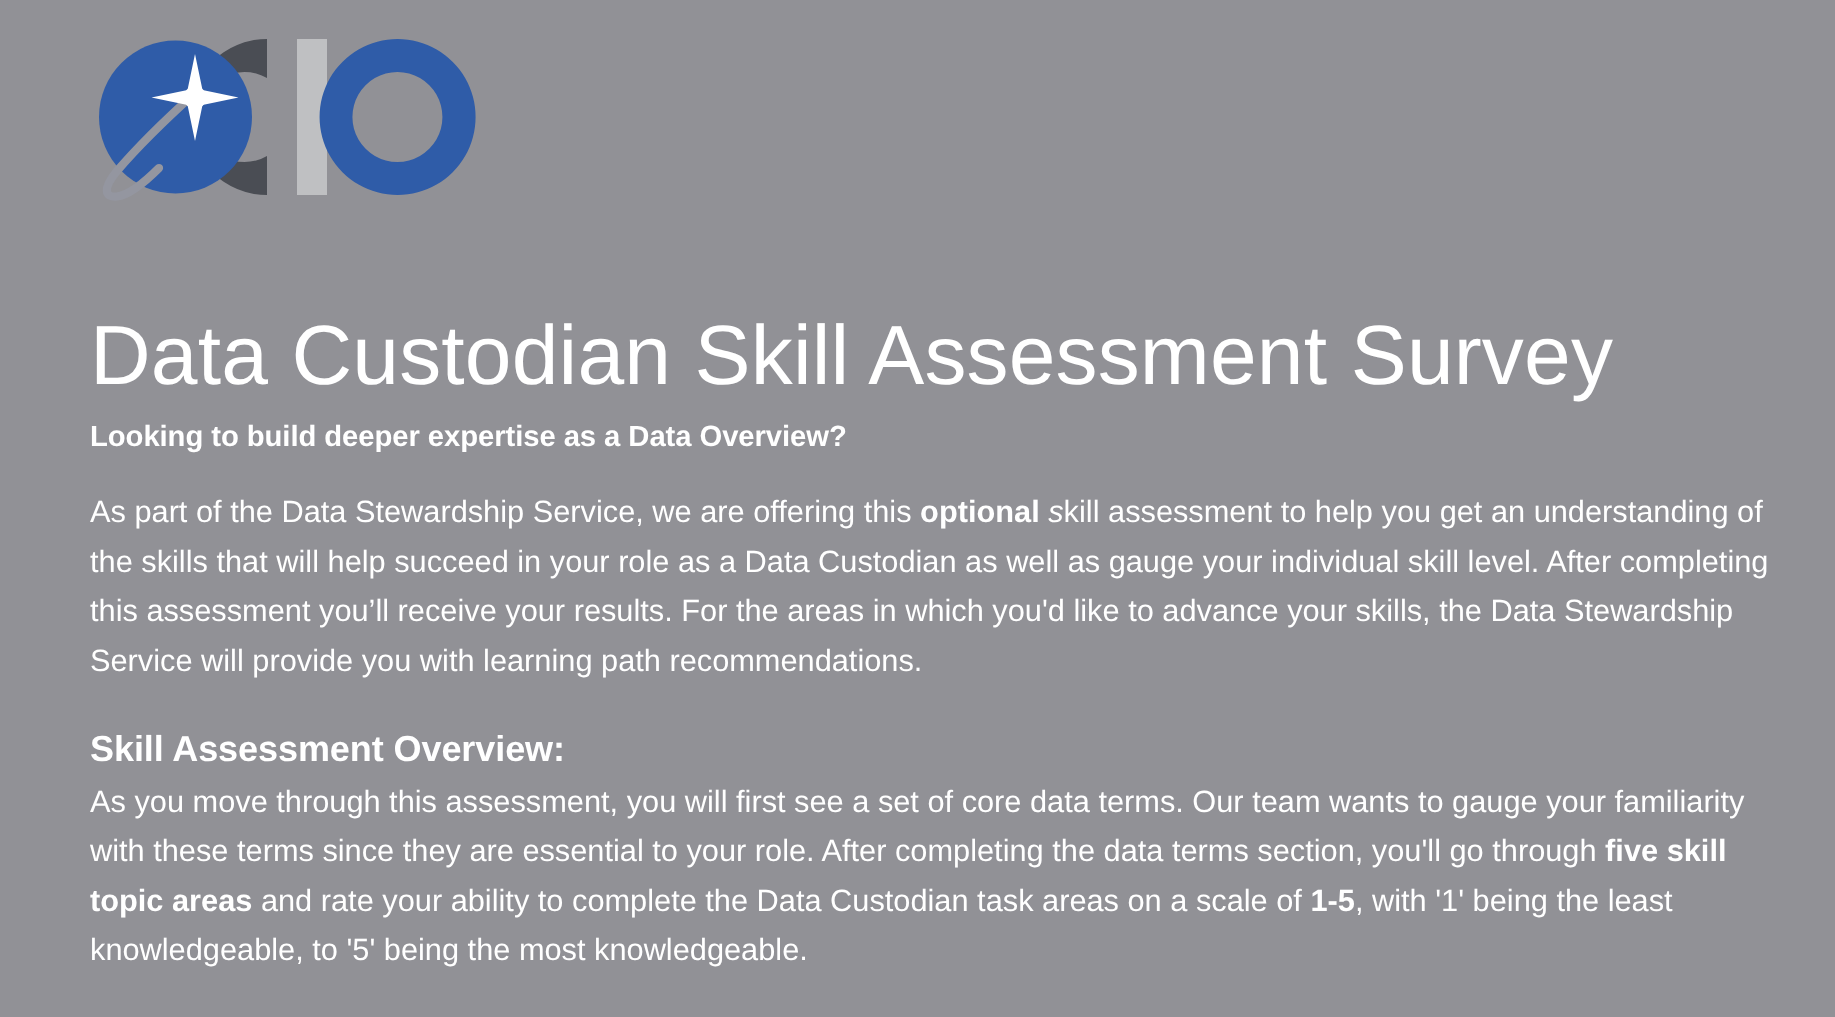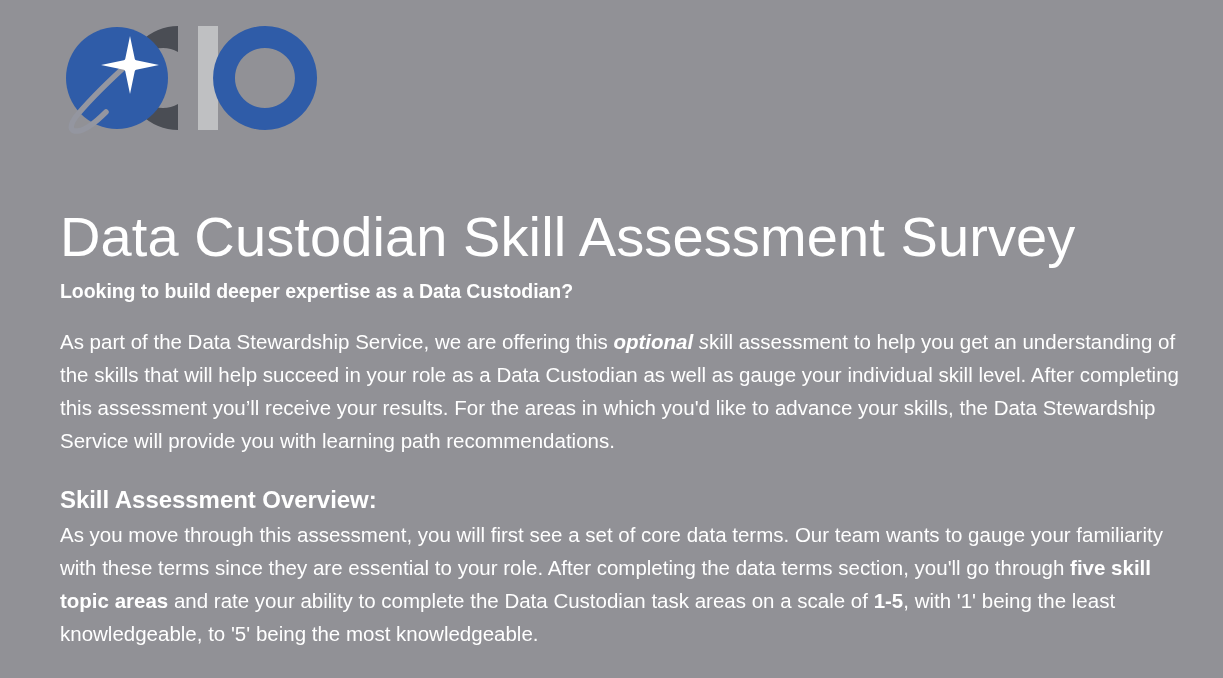--- a/index.html
+++ b/index.html
@@ -75,21 +75,21 @@
   .section-heading {
     font-size: 24px;
     font-weight: bold;
     line-height: 1.35;
     margin: 0 0 1px 0;
     letter-spacing: -0.05px;
   }
 
   b, .b { font-weight: bold; }
   i, .i { font-style: italic; }
-  .bi { font-weight: bold; font-style: italic; }
+  .bi { font-weight: bold; }
 </style>
 </head>
 <body>
 
 <div class="page">
 
   <div class="logo-wrap">
     <svg class="logo-svg" viewBox="0 0 262 120" xmlns="http://www.w3.org/2000/svg">
 
       <path d="M118 8 A52 52 0 1 0 118 112 L118 86 A30 30 0 1 1 118 34 Z" fill="#4A4D54"></path>
@@ -104,21 +104,21 @@
       <rect x="138" y="8" width="20" height="104" fill="#BFC0C2"></rect>
 
       <path d="M205 8 a52 52 0 1 0 0.1 0 Z M205 30 a30 30 0 1 1 -0.1 0 Z" fill="#2F5CA8" fill-rule="evenodd"></path>
     </svg>
   </div>
 
   <h1 class="page-title">Data Custodian Skill Assessment Survey</h1>
 
   <div class="content">
 
-    <p class="lead-heading">Looking to build deeper expertise as a Data Custodian?</p>
+    <p class="lead-heading">Looking to build deeper expertise as a Data Overview?</p>
 
     <div class="spacer-sm"></div>
 
     <p class="para"><span>As part of the Data Stewardship Service, we are offering this </span><span class="bi">optional</span><span class="i"> s</span><span>kill assessment to help you get an understanding of the skills that will help succeed in your role as a Data Custodian as well as gauge your individual skill level. After completing this assessment you’ll receive your results. For the areas in which you'd like to advance your skills, the Data Stewardship Service will provide you with learning path recommendations.</span></p>
 
     <div class="spacer-md"></div>
 
     <p class="section-heading">Skill Assessment Overview:</p>
 
     <p class="para"><span>As you move through this assessment, you will first see a set of core data terms. Our team wants to gauge your familiarity with these terms since they are essential to your role. After completing the data terms section, you'll go through </span><span class="b">five skill topic areas</span><span> and rate your ability to complete the Data Custodian task areas on a scale of </span><span class="b">1-5</span><span>, with '1' being the least knowledgeable, to '5' being the most knowledgeable.</span></p>

